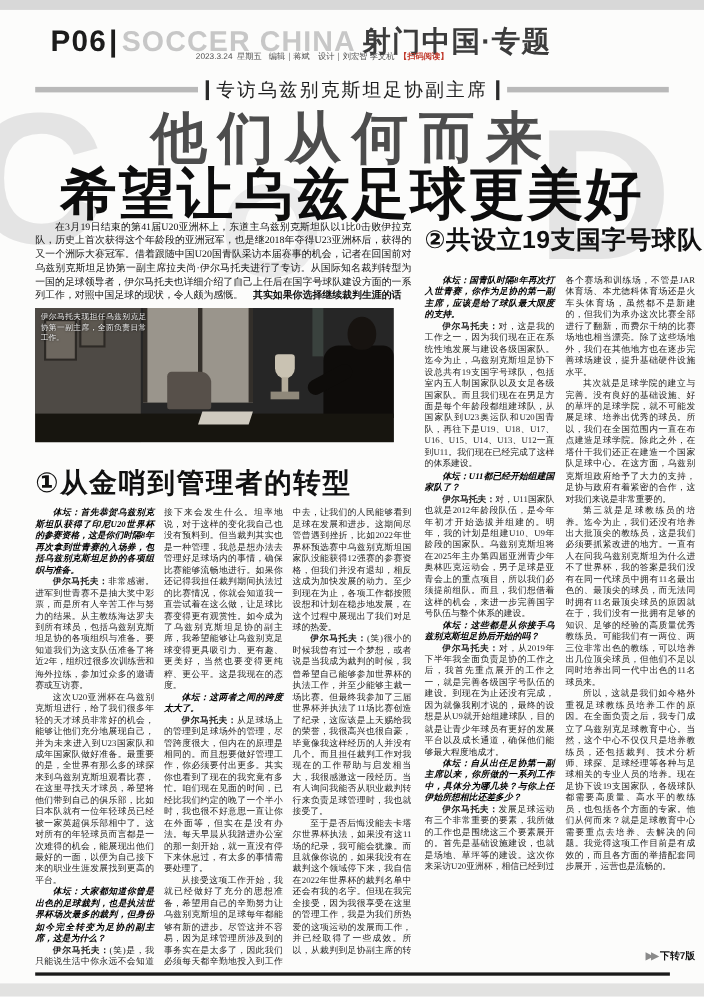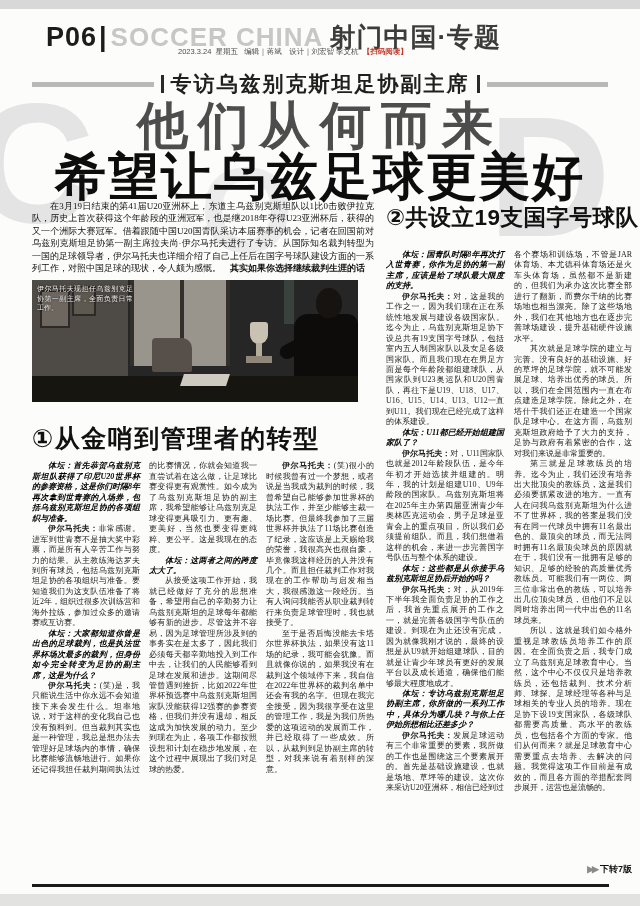--- a/index.html
+++ b/index.html
@@ -23,21 +23,21 @@
   .wm{position:absolute;font-family:"Liberation Sans",sans-serif;font-weight:900;color:#e4e4e4;
       z-index:0;line-height:1;user-select:none;}
   .wm1{top:78px;left:-28px;font-size:170px;}
   .wm2{top:92px;left:488px;font-size:170px;}
   .wm3{top:150px;left:200px;font-size:120px;color:#ececec;}
 
   
   .banner{position:absolute;top:70px;left:32px;width:576px;display:flex;align-items:center;z-index:2;}
   .banner .rule{flex:1;height:5px;background:#b9b9b9;}
   .banner .vbar{width:3px;height:18px;background:#2a2a2a;margin:0 7px;}
-  .banner .txt{font-size:21px;font-weight:700;letter-spacing:2px;color:#1f1f1f;
+  .banner .txt{font-size:17px;font-weight:400;letter-spacing:2px;color:#1f1f1f;
                font-family:"Liberation Sans","DejaVu Sans",sans-serif;white-space:nowrap;}
   .headline{position:absolute;left:0;width:640px;text-align:center;z-index:2;
             font-family:"Liberation Sans","DejaVu Sans",sans-serif;font-weight:900;white-space:nowrap;}
   .hl1{top:92px;font-size:51px;color:#4d4d4d;letter-spacing:10px;}
   .hl2{top:143px;font-size:51px;color:#0d0d0d;letter-spacing:2px;}
 
   
   .bodywrap{position:absolute;top:200px;left:32px;width:600px;height:678px;z-index:3;}
   .left-zone{position:absolute;left:0;top:0;width:342px;}
   .right-zone{position:absolute;left:354px;top:2px;width:246px;}
@@ -139,40 +139,42 @@
         <div class="trophy-base"></div>
         <div class="photo-caption">伊尔马托夫现担任乌兹别克足协第一副主席，全面负责日常工作。</div>
 
       </div>
 
       <h2 class="sec-title sec1-title">①从金哨到管理者的转型</h2>
 
       <div class="flow cols3">
         <p class="q"><span class="spk">体坛：</span><span>首先恭贺乌兹别克斯坦队获得了印尼U20世界杯的参赛资格，这是你们时隔8年再次拿到世青赛的入场券，包括乌兹别克斯坦足协的各项组织与准备。</span></p>
         <p><span class="spk">伊尔马托夫：</span><span>非常感谢。进军到世青赛不是抽大奖中彩票，而是所有人辛苦工作与努力的结果。从主教练海达罗夫到所有球员，包括乌兹别克斯坦足协的各项组织与准备。要知道我们为这支队伍准备了将近2年，组织过很多次训练营和海外拉练，参加过众多的邀请赛或互访赛。</span></p>
+        <p><span>这次U20亚洲杯在乌兹别克斯坦进行，给了我们很多年轻的天才球员非常好的机会，能够让他们充分地展现自己，并为未来进入到U23国家队和成年国家队做好准备。最重要的是，全世界有那么多的球探来到乌兹别克斯坦观看比赛，在这里寻找天才球员，希望将他们带到自己的俱乐部，比如日本队就有一位年轻球员已经被一家英超俱乐部相中了。这对所有的年轻球员而言都是一次难得的机会，能展现出他们最好的一面，以便为自己接下来的职业生涯发展找到更高的平台。</span></p>
         <p class="q"><span class="spk">体坛：</span><span>大家都知道你曾是出色的足球裁判，也是执法世界杯场次最多的裁判，但身份如今完全转变为足协的副主席，这是为什么？</span></p>
         <p><span class="spk">伊尔马托夫：</span><span>(笑)是，我只能说生活中你永远不会知道接下来会发生什么。坦率地说，对于这样的变化我自己也没有预料到。但当裁判其实也是一种管理，我总是想办法去管理好足球场内的事情，确保比赛能够流畅地进行。如果你还记得我担任裁判期间执法过的比赛情况，你就会知道我一直尝试着在这么做，让足球比赛变得更有观赏性。如今成为了乌兹别克斯坦足协的副主席，我希望能够让乌兹别克足球变得更具吸引力、更有趣、更美好，当然也要变得更纯粹、更公平。这是我现在的态度。</span></p>
         <p class="q"><span class="spk">体坛：</span><span>这两者之间的跨度太大了。</span></p>
+        <p><span class="spk">伊尔马托夫：</span><span>从足球场上的管理到足球场外的管理，尽管跨度很大，但内在的原理是相同的。而且想要做好管理工作，你必须要付出更多。其实你也看到了现在的我究竟有多忙。咱们现在见面的时间，已经比我们约定的晚了一个半小时，我也很不好意思一直让你在外面等，但实在是没有办法。每天早晨从我踏进办公室的那一刻开始，就一直没有停下来休息过，有太多的事情需要处理了。</span></p>
         <p><span>从接受这项工作开始，我就已经做好了充分的思想准备，希望用自己的辛勤努力让乌兹别克斯坦的足球每年都能够有新的进步。尽管这并不容易，因为足球管理所涉及到的事务实在是太多了，因此我们必须每天都辛勤地投入到工作中去，让我们的人民能够看到足球在发展和进步。这期间尽管曾遇到挫折，比如2022年世界杯预选赛中乌兹别克斯坦国家队没能获得12强赛的参赛资格，但我们并没有退却，相反这成为加快发展的动力。至少到现在为止，各项工作都按照设想和计划在稳步地发展，在这个过程中展现出了我们对足球的热爱。</span></p>
         <p><span class="spk">伊尔马托夫：</span><span>(笑)很小的时候我曾有过一个梦想，或者说是当我成为裁判的时候，我曾希望自己能够参加世界杯的执法工作，并至少能够主裁一场比赛。但最终我参加了三届世界杯并执法了11场比赛创造了纪录，这应该是上天赐给我的荣誉，我很高兴也很自豪，毕竟像我这样经历的人并没有几个。而且担任裁判工作对我现在的工作帮助与启发相当大，我很感激这一段经历。当有人询问我能否从职业裁判转行来负责足球管理时，我也就接受了。</span></p>
         <p><span>至于是否后悔没能去卡塔尔世界杯执法，如果没有这11场的纪录，我可能会犹豫。而且就像你说的，如果我没有在裁判这个领域停下来，我自信在2022年世界杯的裁判名单中还会有我的名字。但现在我完全接受，因为我很享受在这里的管理工作，我是为我们所热爱的这项运动的发展而工作，并已经取得了一些成效。所以，从裁判到足协副主席的转型，对我来说有着别样的深意。</span></p>
       </div>
     </div>
 
     <div class="right-zone">
       <h2 class="sec-title sec2-title">②共设立19支国字号球队</h2>
 
       <div class="flow cols2">
         <p class="q"><span class="spk">体坛：</span><span>国青队时隔8年再次打入世青赛，你作为足协的第一副主席，应该是给了球队最大限度的支持。</span></p>
         <p><span class="spk">伊尔马托夫：</span><span>对，这是我的工作之一，因为我们现在正在系统性地发展与建设各级国家队。迄今为止，乌兹别克斯坦足协下设总共有19支国字号球队，包括室内五人制国家队以及女足各级国家队。而且我们现在在男足方面是每个年龄段都组建球队，从国家队到U23奥运队和U20国青队，再往下是U19、U18、U17、U16、U15、U14、U13、U12一直到U11。我们现在已经完成了这样的体系建设。</span></p>
         <p class="q"><span class="spk">体坛：</span><span>U11都已经开始组建国家队了？</span></p>
         <p><span class="spk">伊尔马托夫：</span><span>对，U11国家队也就是2012年龄段队伍，是今年年初才开始选拔并组建的。明年，我的计划是组建U10、U9年龄段的国家队。乌兹别克斯坦将在2025年主办第四届亚洲青少年奥林匹克运动会，男子足球是亚青会上的重点项目，所以我们必须提前组队。而且，我们想借着这样的机会，来进一步完善国字号队伍与整个体系的建设。</span></p>
         <p class="q"><span class="spk">体坛：</span><span>这些都是从你接手乌兹别克斯坦足协后开始的吗？</span></p>
         <p><span class="spk">伊尔马托夫：</span><span>对，从2019年下半年我全面负责足协的工作之后，我首先重点展开的工作之一，就是完善各级国字号队伍的建设。到现在为止还没有完成，因为就像我刚才说的，最终的设想是从U9就开始组建球队，目的就是让青少年球员有更好的发展平台以及成长通道，确保他们能够最大程度地成才。</span></p>
-        <p class="q"><span class="spk">体坛：</span><span>专访乌兹别克斯坦足协副主席，你所做的一系列工作中，具体分为哪几块？与你上任伊始所想相比还差多少？</span></p>
+        <p class="q"><span class="spk">体坛：</span><span>自从出任足协第一副主席以来，你所做的一系列工作中，具体分为哪几块？与你上任伊始所想相比还差多少？</span></p>
         <p><span class="spk">伊尔马托夫：</span><span>发展足球运动有三个非常重要的要素，我所做的工作也是围绕这三个要素展开的。首先是基础设施建设，也就是场地、草坪等的建设。这次你来采访U20亚洲杯，相信已经到过各个赛场和训练场，不管是JAR体育场、本尤德科体育场还是火车头体育场，虽然都不是新建的，但我们为承办这次比赛全部进行了翻新，而费尔干纳的比赛场地也相当漂亮。除了这些场地外，我们在其他地方也在逐步完善球场建设，提升基础硬件设施水平。</span></p>
         <p><span>其次就是足球学院的建立与完善。没有良好的基础设施、好的草坪的足球学院，就不可能发展足球、培养出优秀的球员。所以，我们在全国范围内一直在布点建造足球学院。除此之外，在塔什干我们还正在建造一个国家队足球中心。在这方面，乌兹别克斯坦政府给予了大力的支持，足协与政府有着紧密的合作，这对我们来说是非常重要的。</span></p>
         <p><span>第三就是足球教练员的培养。迄今为止，我们还没有培养出大批顶尖的教练员，这是我们必须要抓紧改进的地方。一直有人在问我乌兹别克斯坦为什么进不了世界杯，我的答案是我们没有在同一代球员中拥有11名最出色的、最顶尖的球员，而无法同时拥有11名最顶尖球员的原因就在于，我们没有一批拥有足够的知识、足够的经验的高质量优秀教练员。可能我们有一两位、两三位非常出色的教练，可以培养出几位顶尖球员，但他们不足以同时培养出同一代中出色的11名球员来。</span></p>
         <p><span>所以，这就是我们如今格外重视足球教练员培养工作的原因。在全面负责之后，我专门成立了乌兹别克足球教育中心。当然，这个中心不仅仅只是培养教练员，还包括裁判、技术分析师、球探、足球经理等各种与足球相关的专业人员的培养。现在足协下设19支国家队，各级球队都需要高质量、高水平的教练员，也包括各个方面的专家。他们从何而来？就是足球教育中心需要重点去培养、去解决的问题。我觉得这项工作目前是有成效的，而且各方面的举措配套同步展开，运营也是流畅的。</span></p>
       </div>
 
       <div class="turnpage">
         <span class="arr">▶▶</span><span>下转7版</span>
       </div>
     </div>

